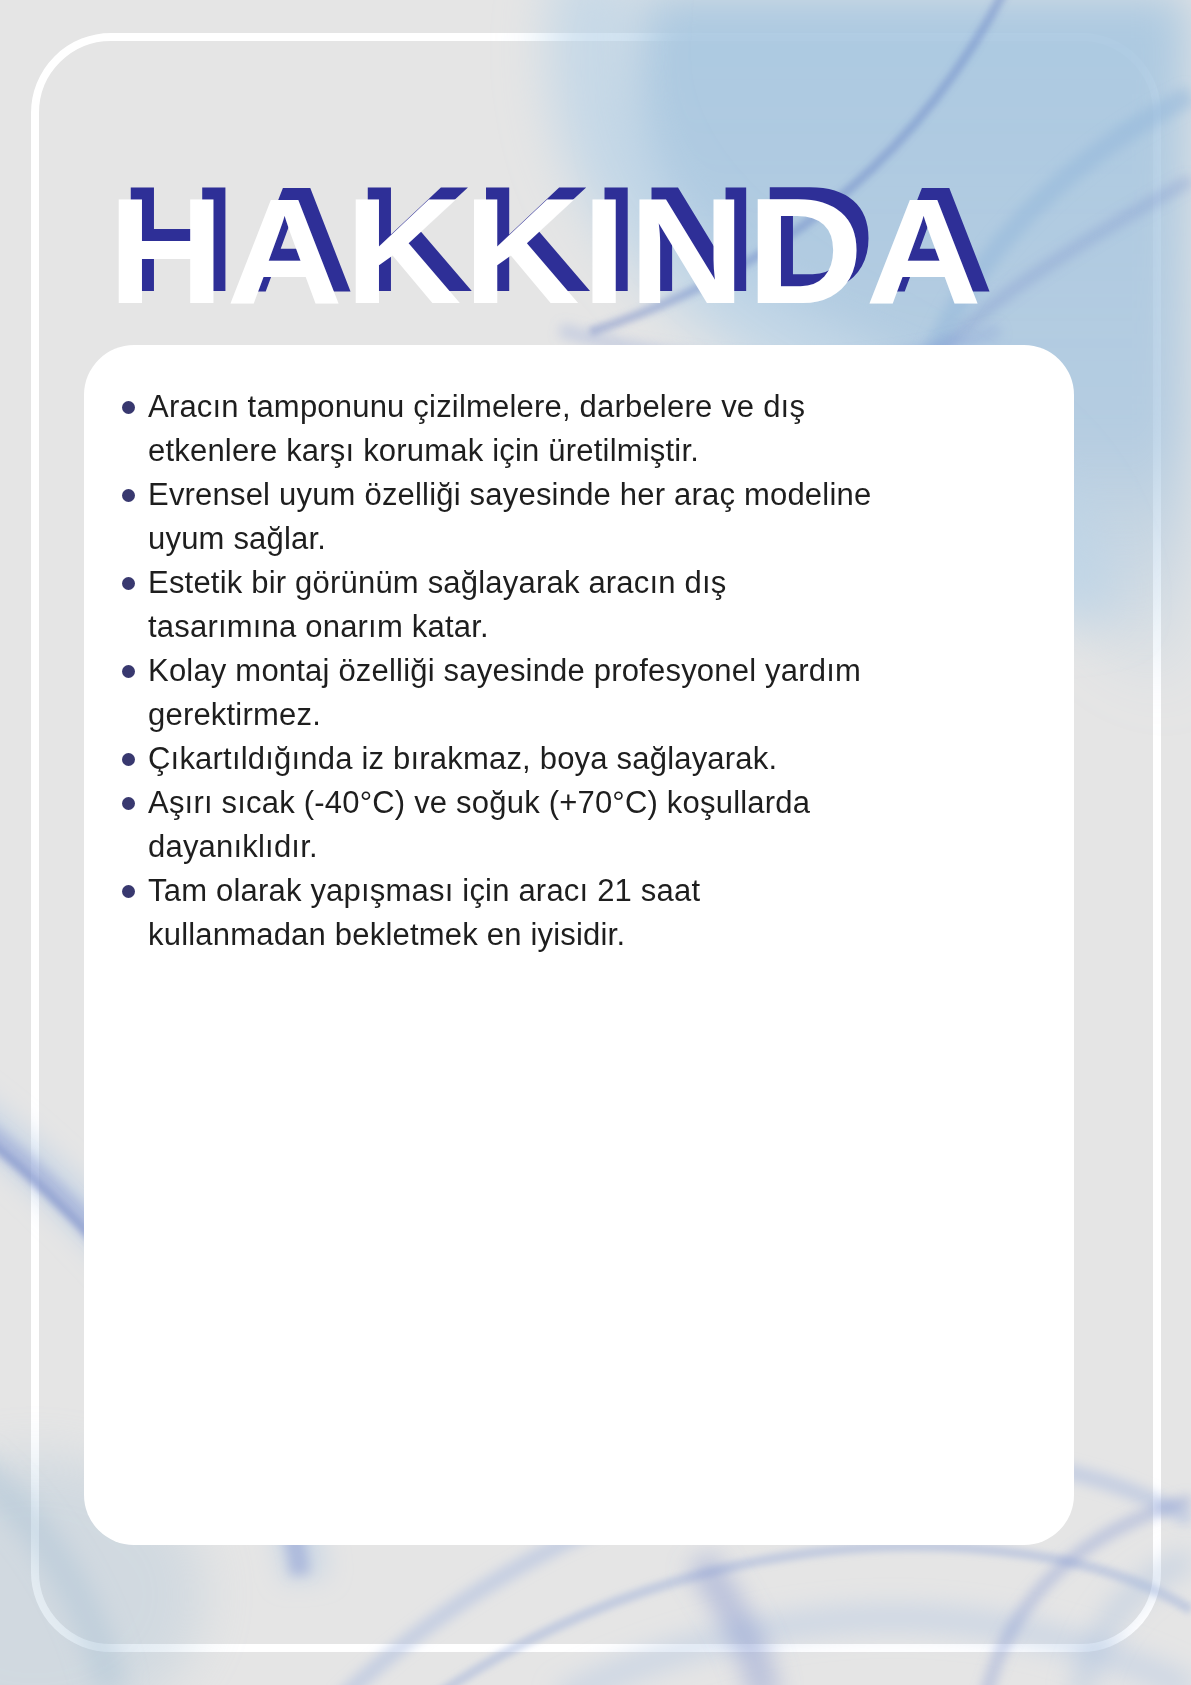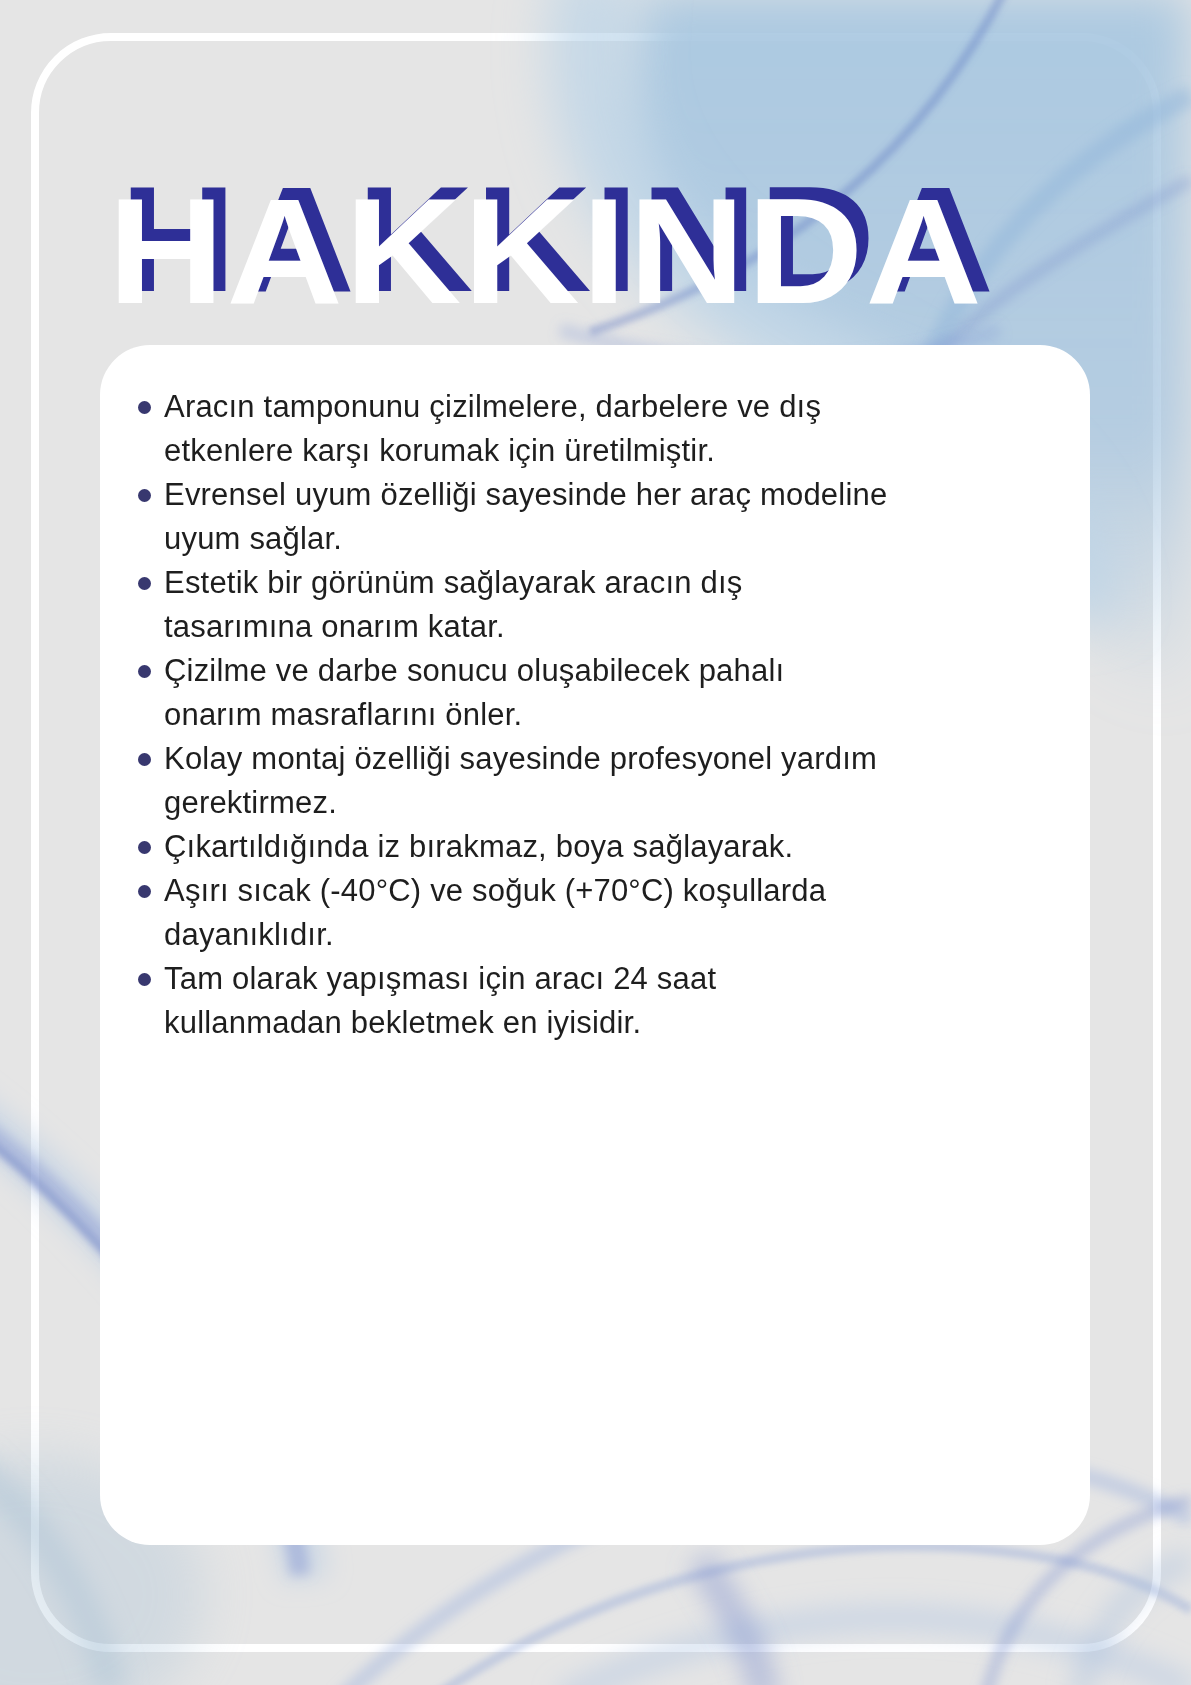--- a/index.html
+++ b/index.html
@@ -52,21 +52,21 @@
     font-family: "Liberation Sans", sans-serif;
     font-weight: bold;
     font-size: 150px;
     letter-spacing: 2px;
   }
   .title-shadow { fill: #2e2f97; }
   .title-main   { fill: #ffffff; }
   
   .card {
     position: absolute;
-    left: 100px;
+    left: 84px;
     top: 345px;
     width: 990px;
     height: 1200px;
     background: #ffffff;
     border-radius: 50px;
     z-index: 3;
     box-sizing: border-box;
     padding: 40px 28px 56px 40px;
   }
   ul.features {
@@ -166,25 +166,20 @@
           <span class="bullet-text">Evrensel uyum özelliği sayesinde her araç modeline
 uyum sağlar.</span>
         </li>
 
         <li>
           <span class="dot"></span>
           <span class="bullet-text">Estetik bir görünüm sağlayarak aracın dış
 tasarımına onarım katar.</span>
         </li>
 
-        <li>
-          <span class="dot"></span>
-          <span class="bullet-text">Çizilme ve darbe sonucu oluşabilecek pahalı
-onarım masraflarını önler.</span>
-        </li>
 
         <li>
           <span class="dot"></span>
           <span class="bullet-text">Kolay montaj özelliği sayesinde profesyonel yardım
 gerektirmez.</span>
         </li>
 
         <li>
           <span class="dot"></span>
           <span class="bullet-text">Çıkartıldığında iz bırakmaz, boya sağlayarak.</span>
@@ -192,19 +187,19 @@
 
         <li>
           <span class="dot"></span>
           <span class="bullet-text">Aşırı sıcak (-40°C) ve soğuk (+70°C) koşullarda
 dayanıklıdır.</span>
         </li>
 
 
         <li>
           <span class="dot"></span>
-          <span class="bullet-text">Tam olarak yapışması için aracı 24 saat
+          <span class="bullet-text">Tam olarak yapışması için aracı 21 saat
 kullanmadan bekletmek en iyisidir.</span>
         </li>
       </ul>
   </div>
 
 </div>
 
 </body></html>

